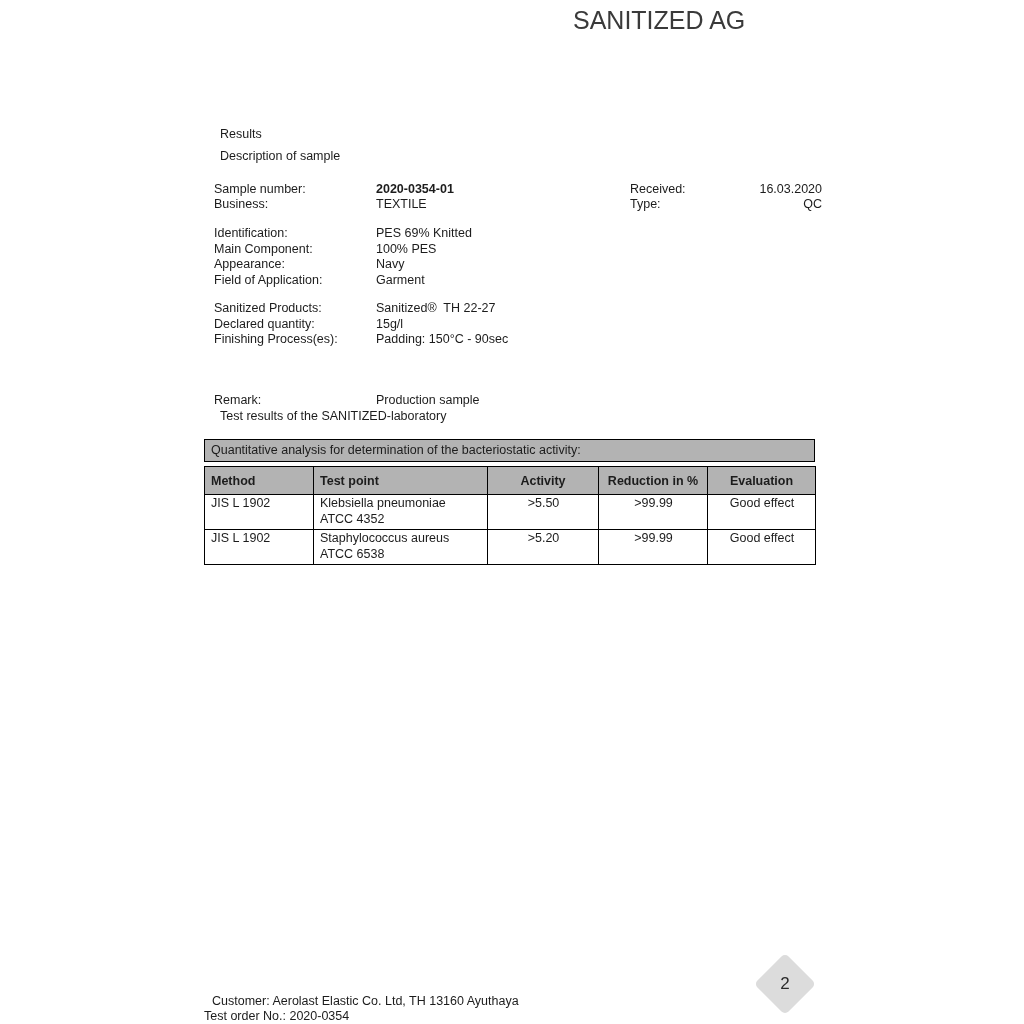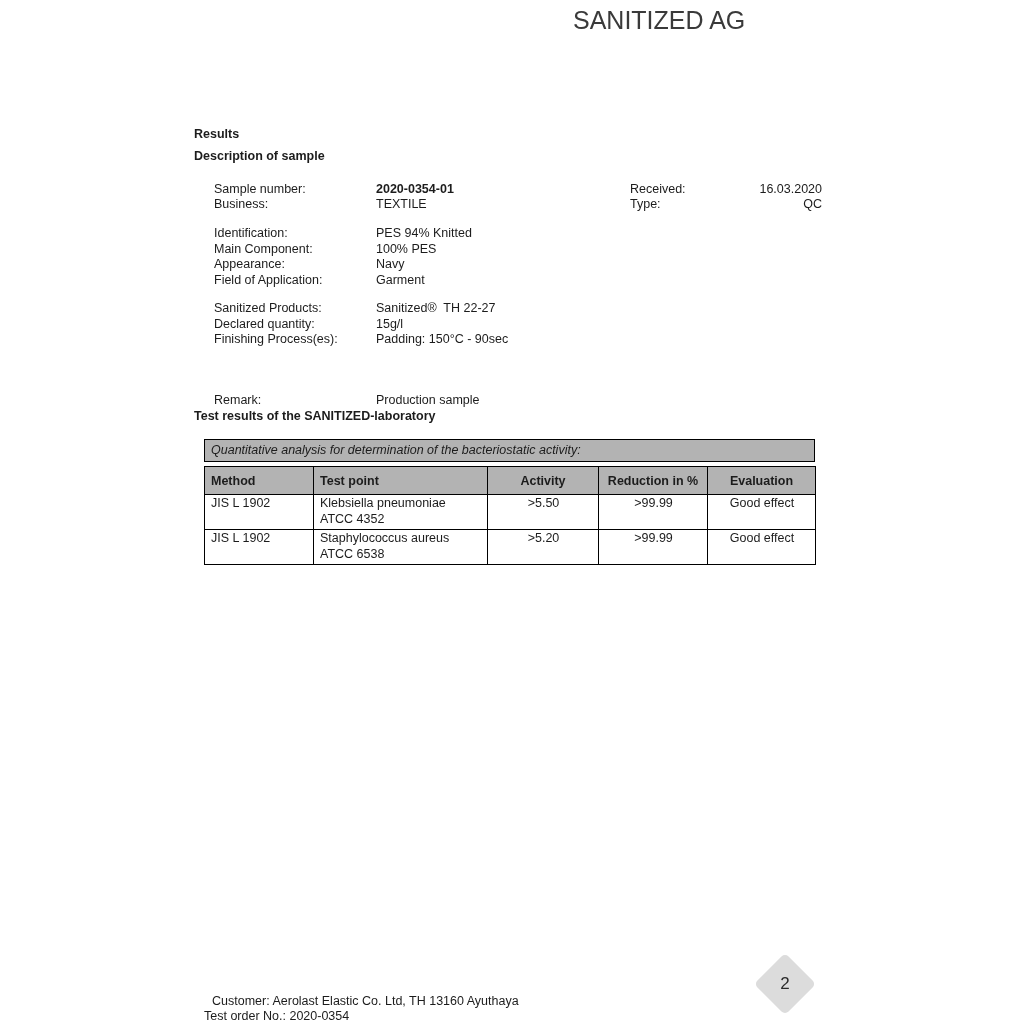--- a/index.html
+++ b/index.html
@@ -17,26 +17,26 @@
     left:573px; top:0; height:41px; line-height:41px;
     font-size:25px; color:#3a3a3a; white-space:nowrap;
   }
 
   .row { position:absolute; left:8px; top:0; width:826px; height:16px;margin-top:8px; }
   .lbl   { position:absolute; left:206px; line-height:15.5px; white-space:pre-wrap; }
   .val   { position:absolute; left:368px; line-height:15.5px; white-space:pre-wrap; }
   .lbl-r { position:absolute; left:622px; line-height:15.5px; }
   .val-r { position:absolute; left:622px; width:192px; text-align:right; line-height:15.5px; }
 
-  .heading { position:absolute; left:194px; font-weight:bold; line-height:15.5px; white-space:nowrap; }
+  .heading { position:absolute; left:220px; font-weight:normal; line-height:15.5px; white-space:nowrap; }
 
   .table-caption {
     position:absolute; left:204px; top:439px; width:611px; height:23px;
     background:#b3b3b3; border:1px solid #000000;
-    line-height:21px; padding-left:6px; white-space:nowrap;font-style:italic;
+    line-height:21px; padding-left:6px; white-space:nowrap;
   }
 
   table.results-table {
     position:absolute; left:204px; top:466px; width:611px;
     border-collapse:collapse; table-layout:fixed;
     font-size:12.5px; color:#1c1c1c;
   }
   table.results-table th, table.results-table td {
     border:1px solid #000000;
     vertical-align:top;
@@ -85,21 +85,21 @@
 </div>
 <div class="row" style="top:189px;">
   <span class="lbl">Business:</span>
   <span class="val">TEXTILE</span>
   <span class="lbl-r">Type:</span>
   <span class="val-r">QC</span>
 </div>
 
 <div class="row" style="top:218px;">
   <span class="lbl">Identification:</span>
-  <span class="val">PES 94% Knitted</span>
+  <span class="val">PES 69% Knitted</span>
 </div>
 <div class="row" style="top:233.5px;">
   <span class="lbl">Main Component:</span>
   <span class="val">100% PES</span>
 </div>
 <div class="row" style="top:249px;">
   <span class="lbl">Appearance:</span>
   <span class="val">Navy</span>
 </div>
 <div class="row" style="top:264.5px;">

